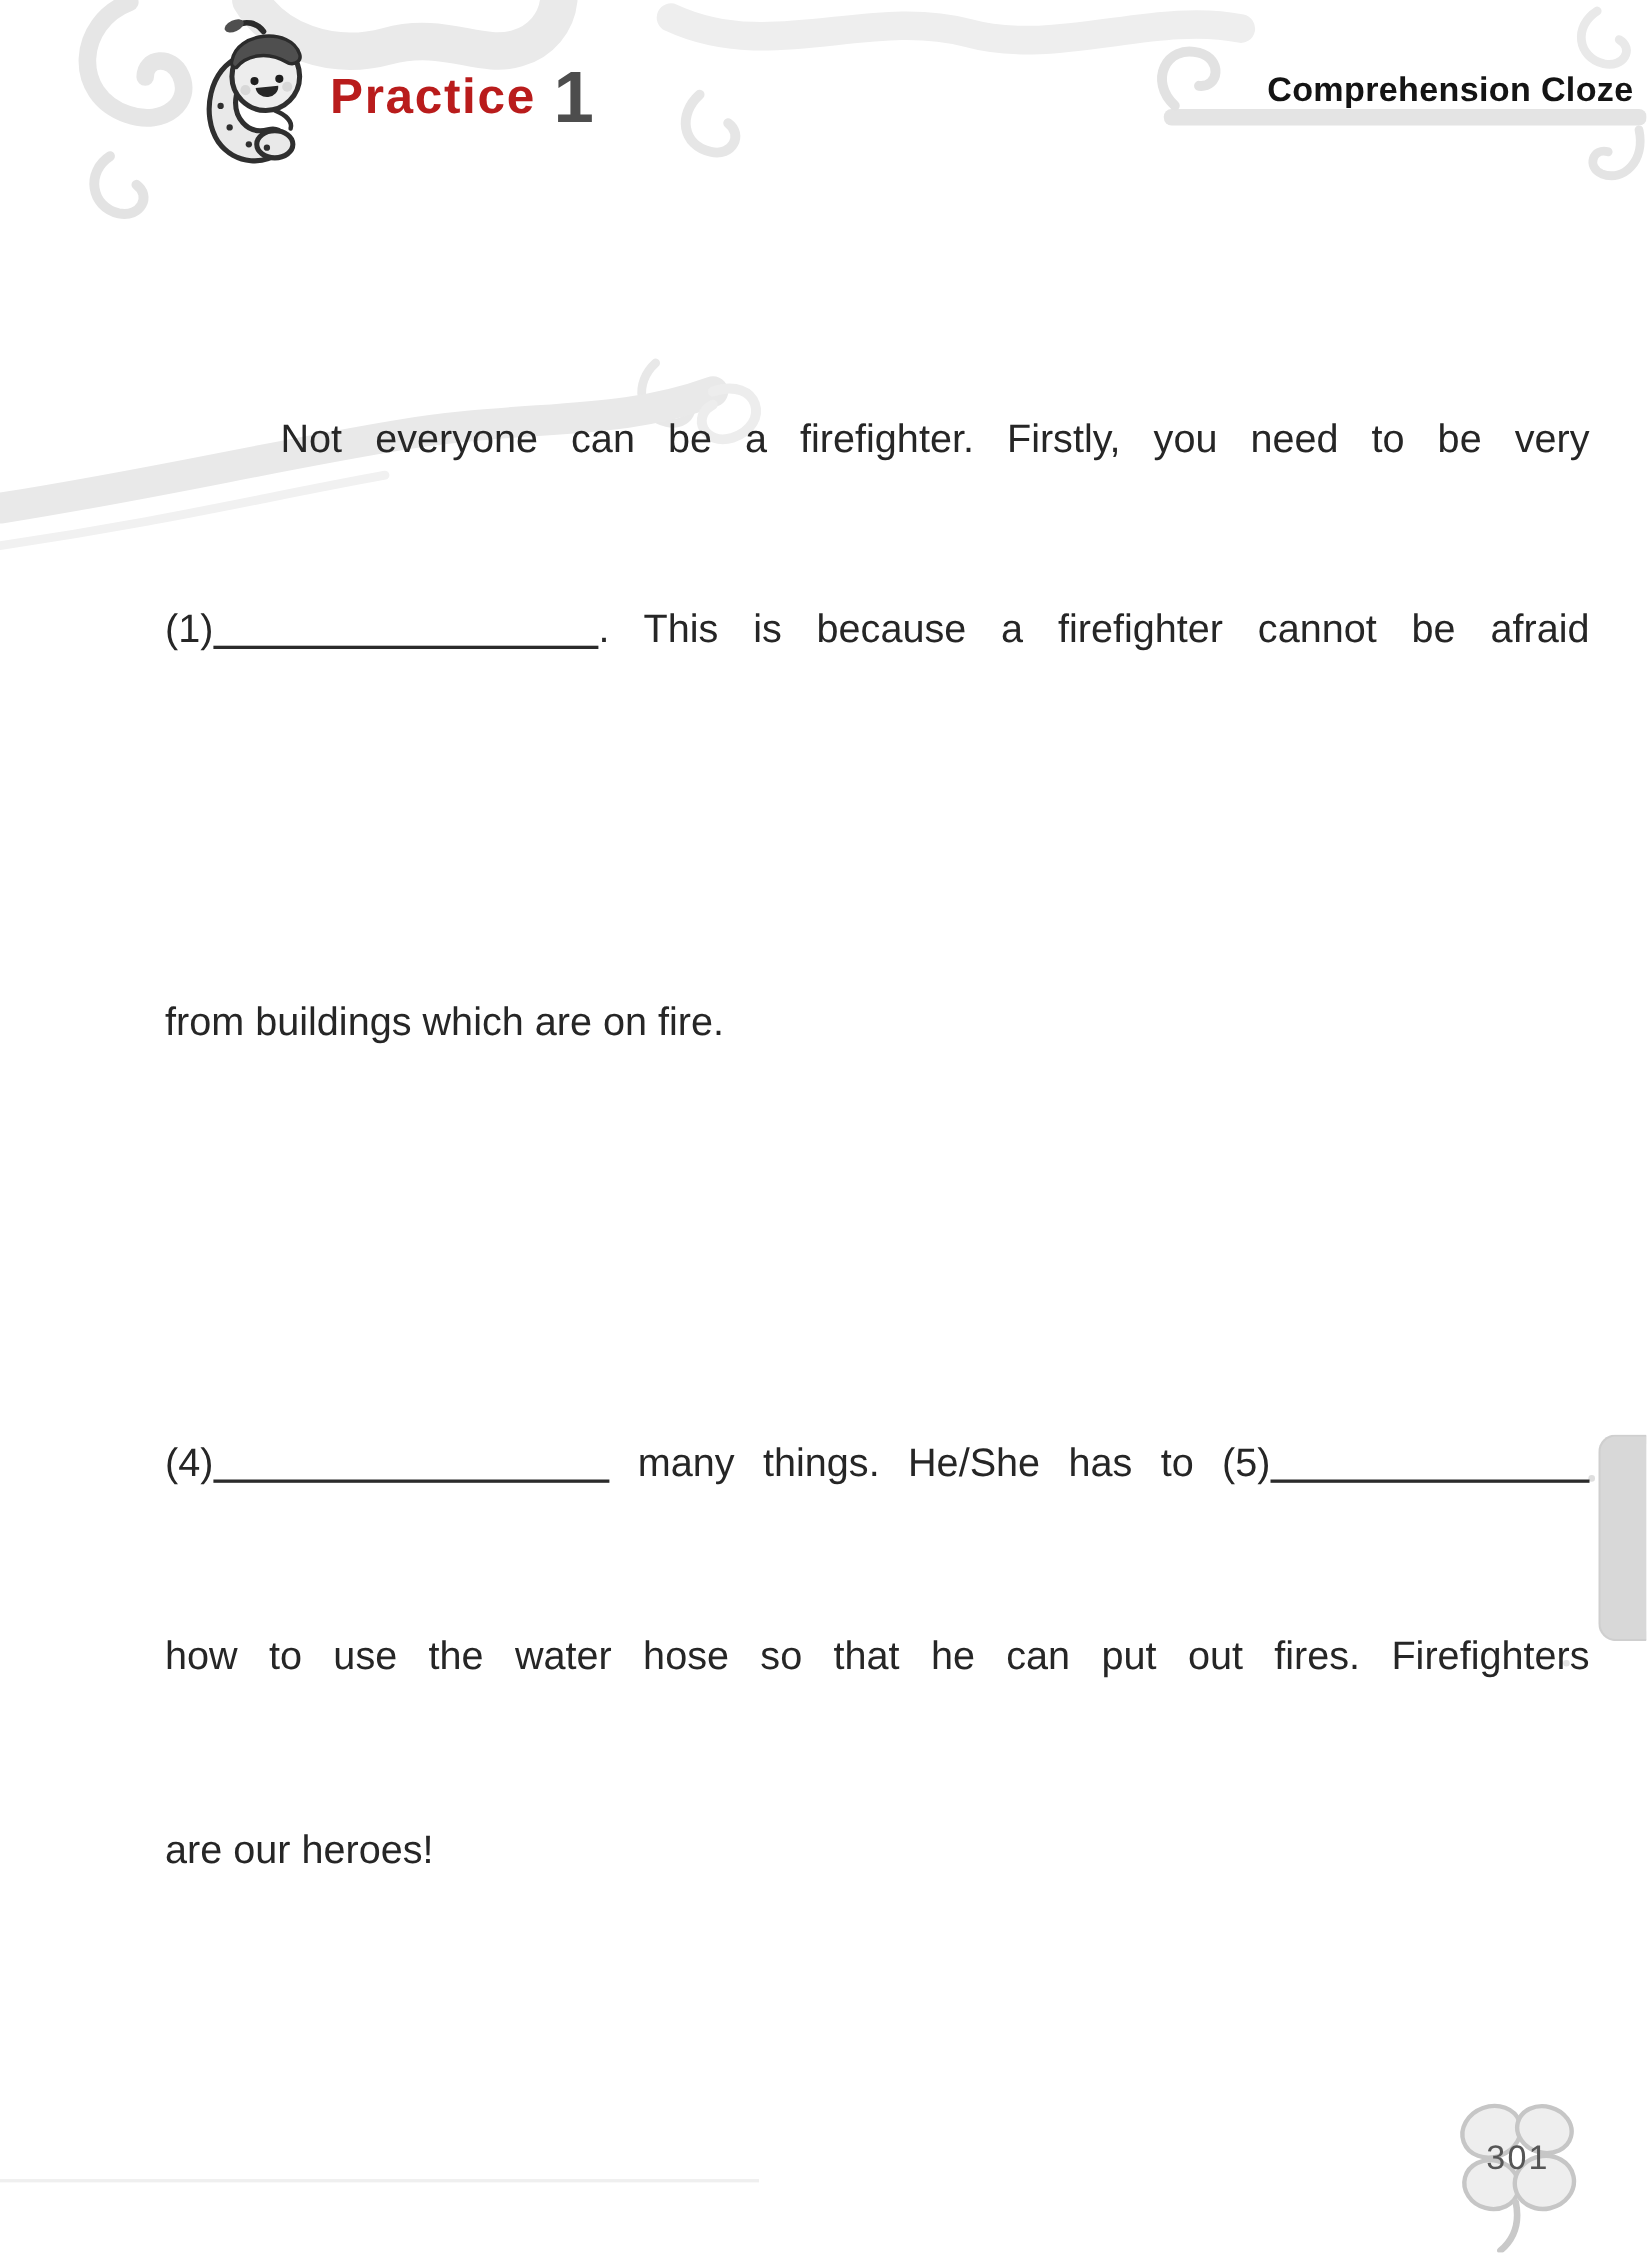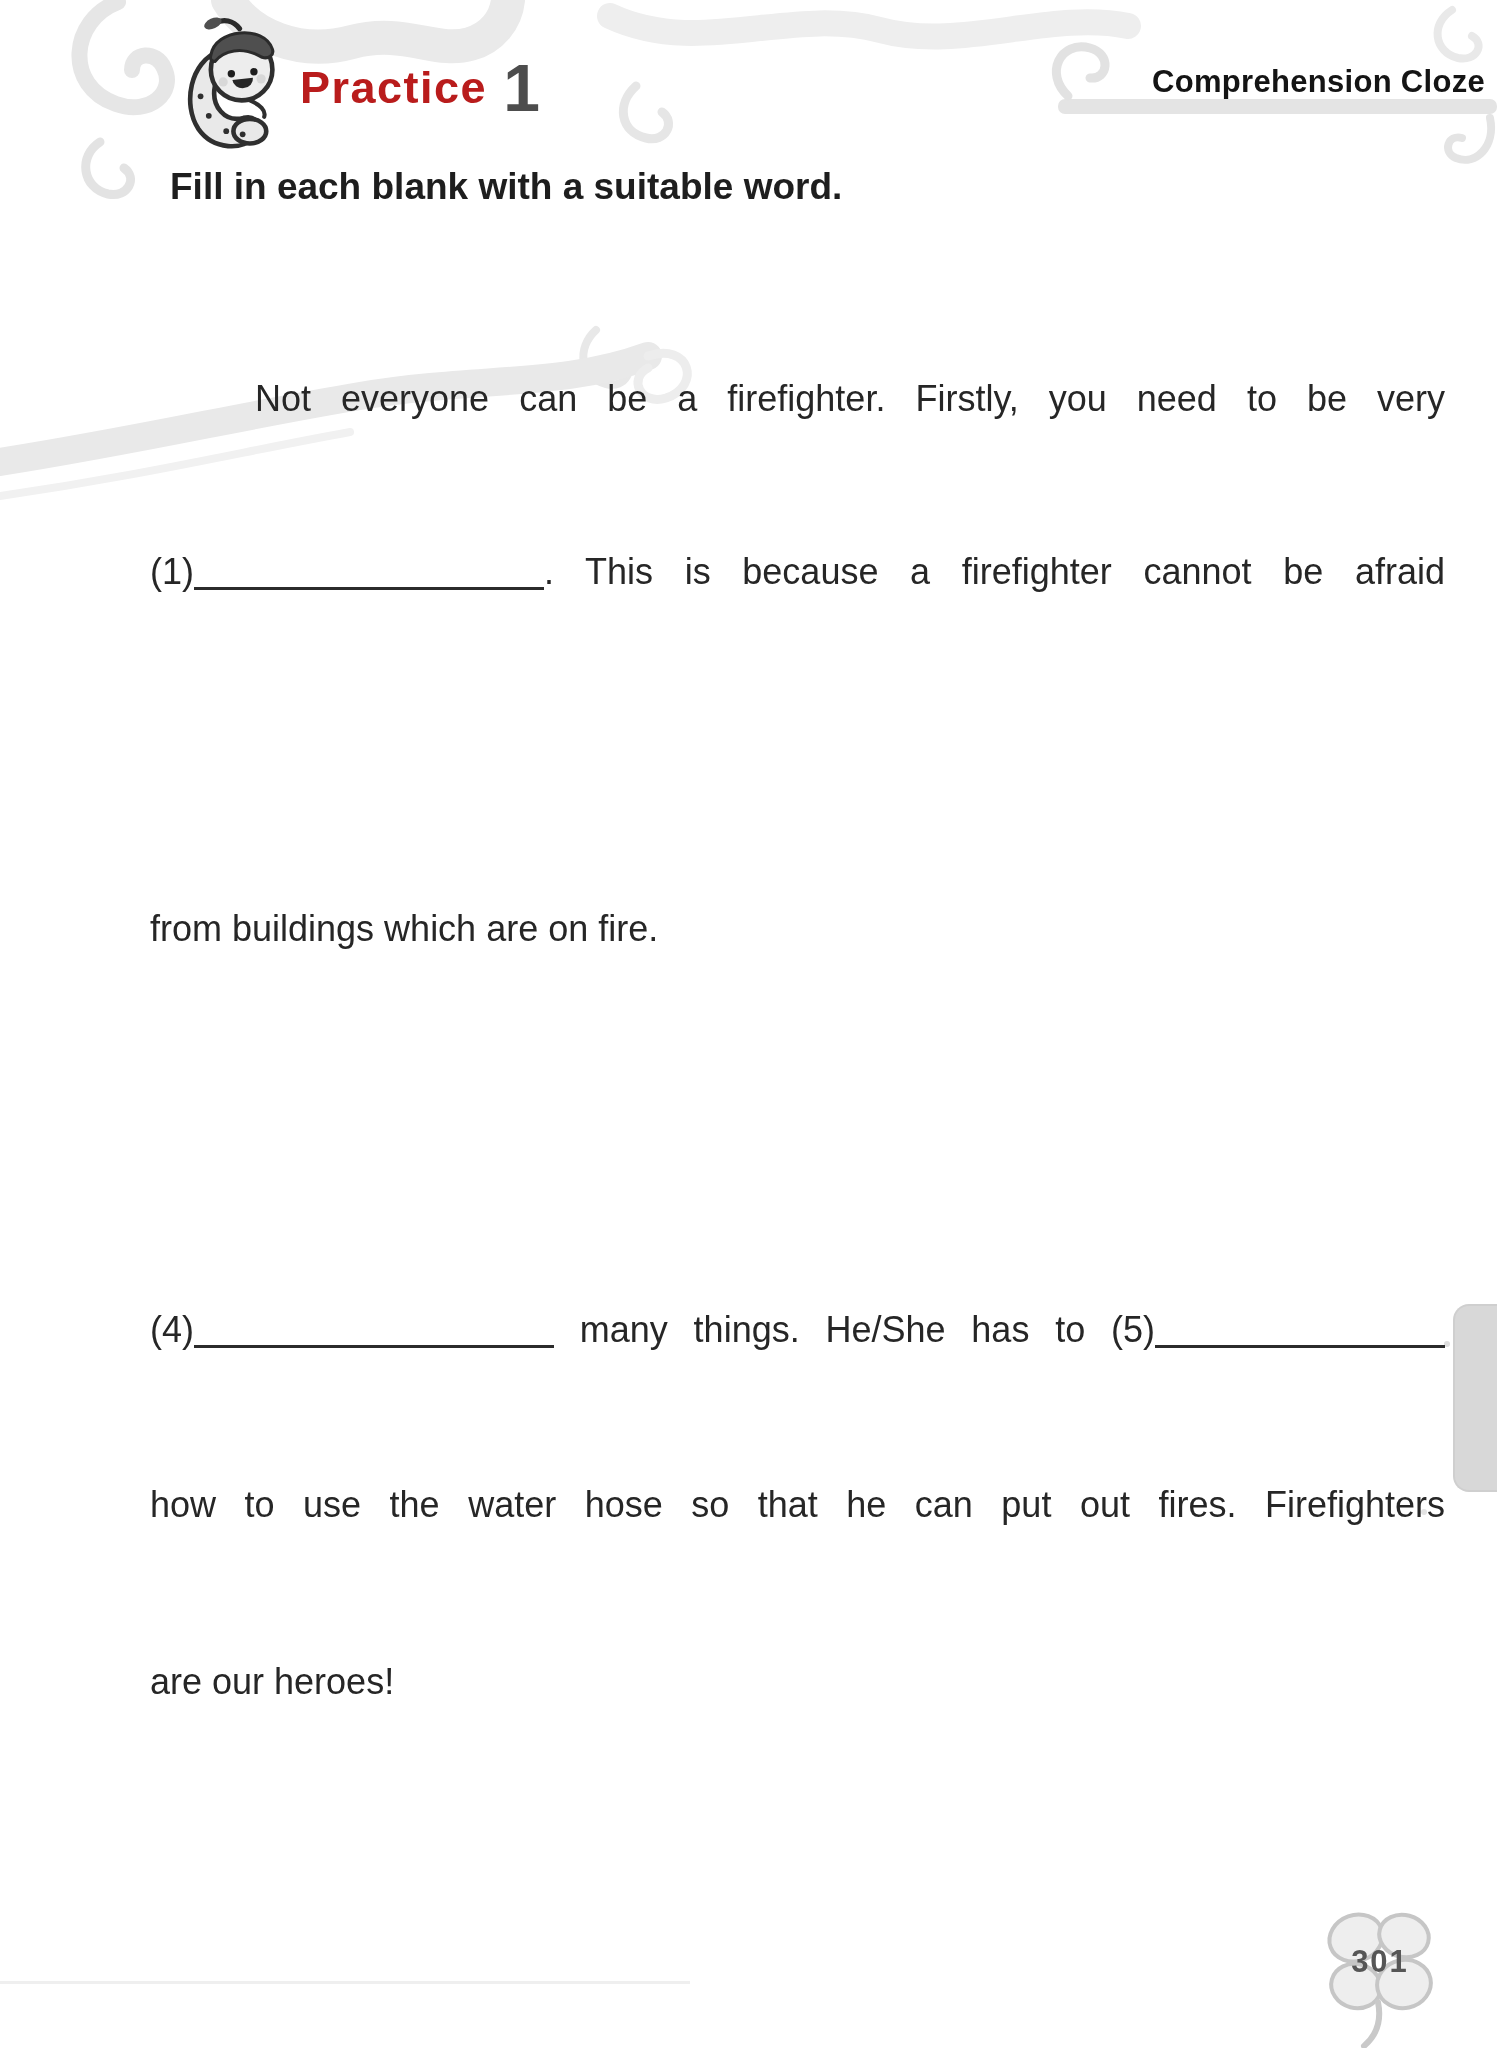--- a/index.html
+++ b/index.html
@@ -60,21 +60,21 @@
   }
 
   
   .copyright{
     position:absolute;left:174px;top:1940px;
     font-size:27px;color:#3a3a3a;letter-spacing:.3px;
   }
   .clover{position:absolute;left:1312px;top:1898px;width:134px;height:150px;}
   .page-number{
     position:absolute;left:1338px;top:1944px;width:84px;
-    text-align:center;font-size:31px;font-weight:bold;color:#565656;letter-spacing:2px;
+    text-align:center;font-size:31px;font-weight:normal;color:#565656;letter-spacing:2px;
   }
 </style>
 </head>
 <body>
 
 <div class="page">
 
   <svg class="deco" width="1497" height="2048" viewBox="0 0 1497 2048">
 
     <path d="M118,2 C70,20 64,86 116,104 C150,116 176,92 164,68 C156,50 132,52 132,70" fill="none" stroke="#e6e6e6" stroke-width="16" stroke-linecap="round"></path>
@@ -125,21 +125,20 @@
     <circle cx="47" cy="112" r="2.8" fill="#2f2f2f"></circle>
     <circle cx="63" cy="115" r="2.8" fill="#2f2f2f"></circle>
   </svg>
 
   <div class="practice-wrap">
     <span class="practice-label">Practice</span>
     <span class="practice-number">1</span>
   </div>
   <div class="chapter-title">Comprehension Cloze</div>
 
-  <div class="instruction">Fill in each blank with a suitable word.</div>
 
   <div class="line l0 just indent"><span>Not everyone can be a firefighter. Firstly, you need to be very</span></div>
 
   <div class="line l1 just"><span>(1)</span><span class="blank w1"></span><span>. This is because a firefighter cannot be afraid</span></div>
 
 
   <div class="line l3"><span>from buildings which are on fire.</span></div>
 
 
   <div class="line l5 just"><span>(4)</span><span class="blank w4"></span>

